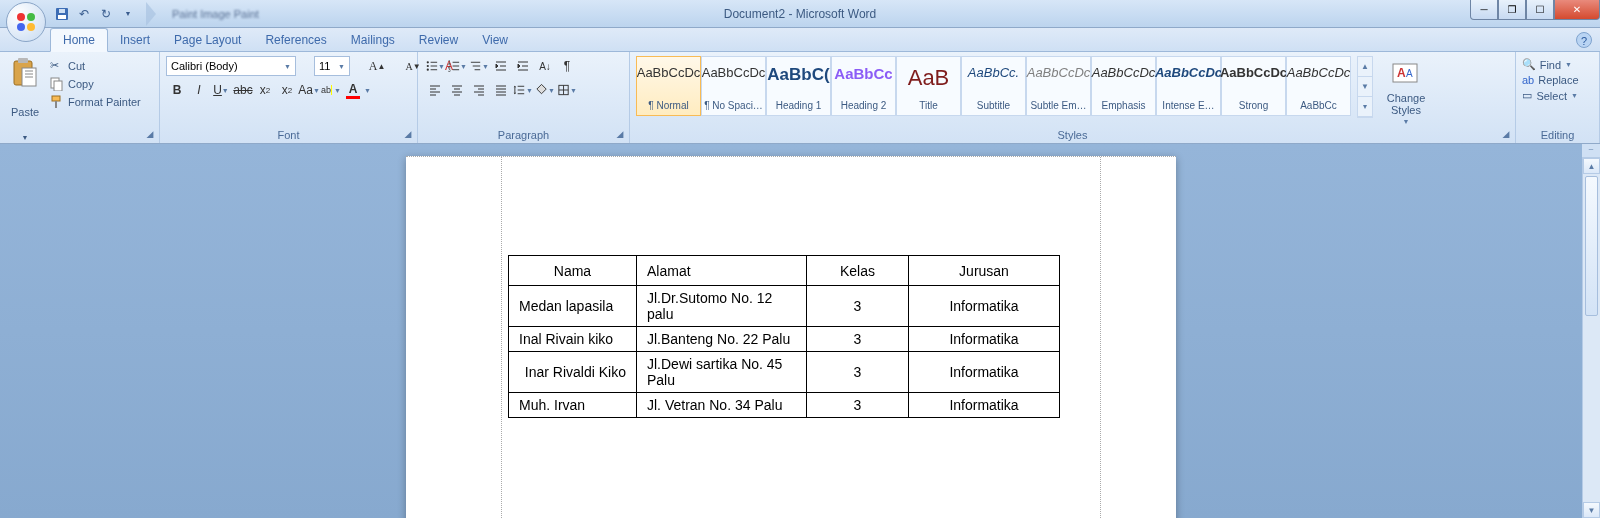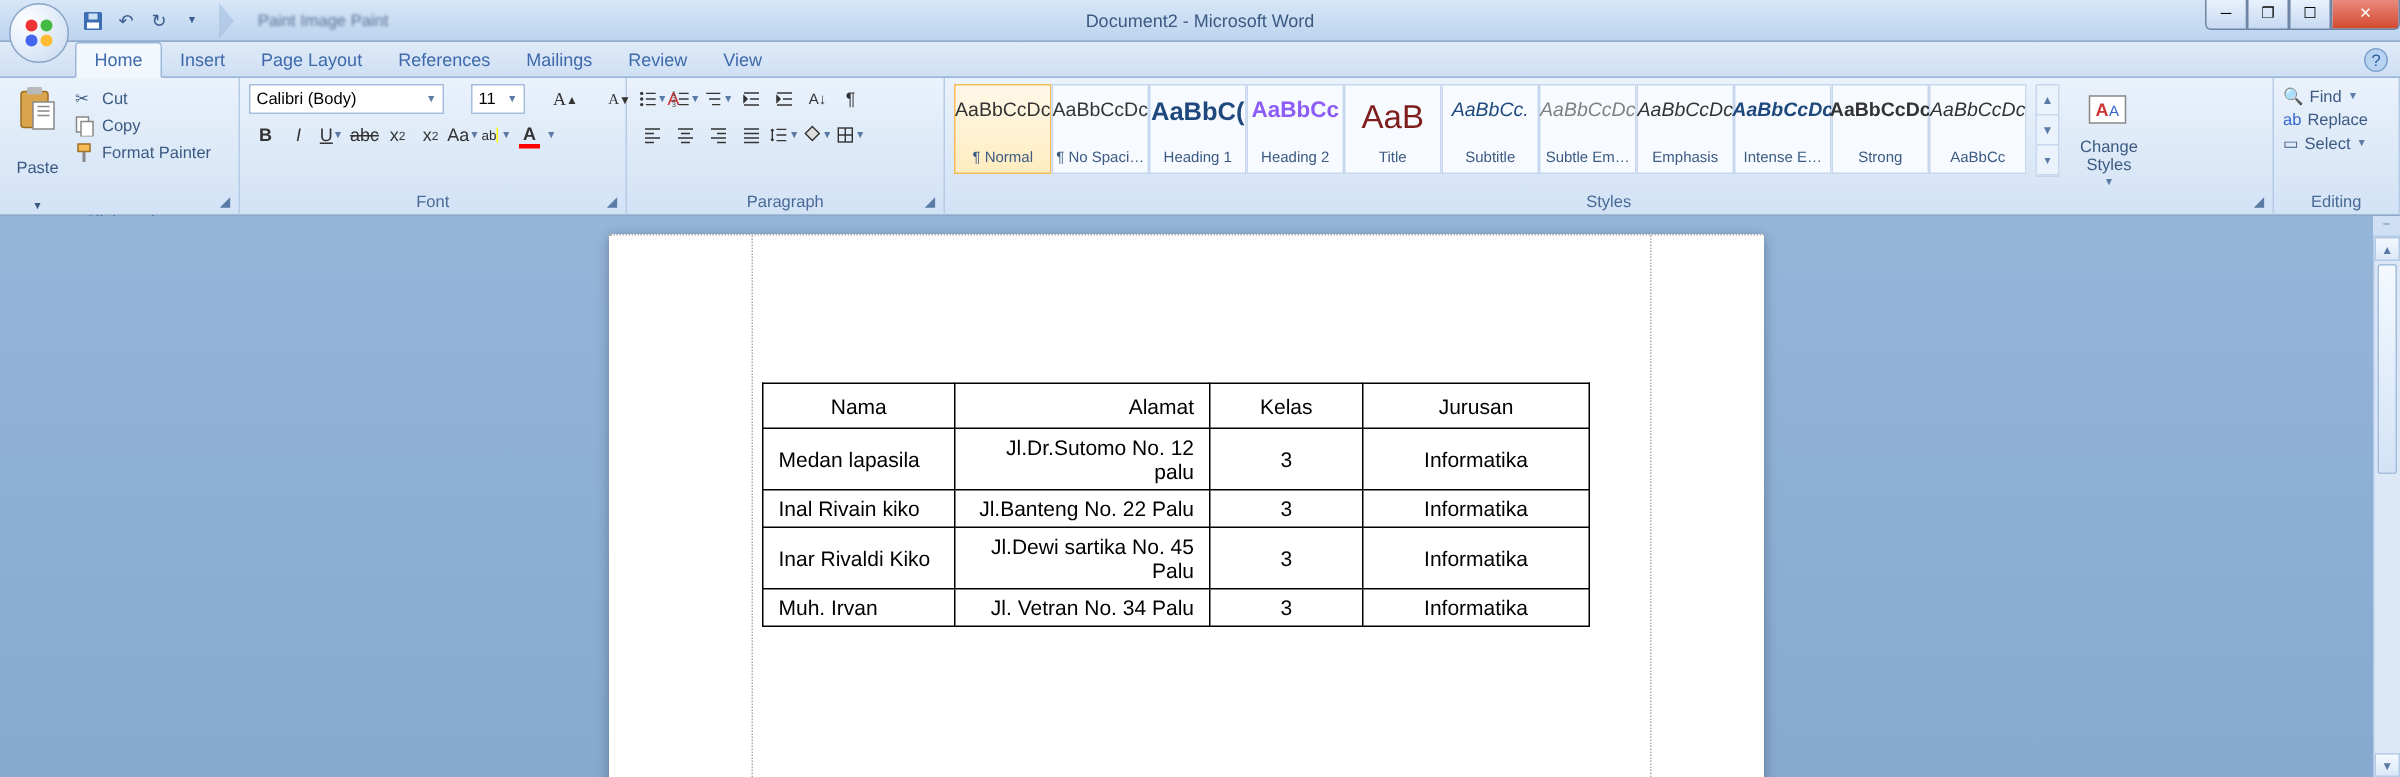--- a/index.html
+++ b/index.html
@@ -76,21 +76,21 @@
 .doc-area{position:absolute;top:144px;left:0;right:18px;bottom:0;background:linear-gradient(#95b5d9,#87a9cf);display:flex;justify-content:center;overflow:hidden;padding-top:12px;}
 .page{width:770px;background:#fff;box-shadow:0 2px 8px rgba(0,0,0,.3);position:relative;min-height:600px;border-top:1px dotted #aaa;}
 .page::before,.page::after{content:"";position:absolute;top:0;bottom:0;border-left:1px dotted #aaa;}
 .page::before{left:95px;}
 .page::after{right:75px;}
 .tbl{position:absolute;top:98px;left:102px;border-collapse:collapse;font-family:Calibri,sans-serif;}
 .tbl th,.tbl td{border:1px solid #000;padding:4px 10px;font-size:14px;}
 .tbl th{font-weight:normal;height:30px;text-align:center;}
 .tbl td{height:24px;}
 .tbl .c-n{width:128px;}
-.tbl .c-a{width:170px;text-align:right;}
+.tbl .c-a{width:170px;text-align:left;}
 .tbl .c-k{width:102px;text-align:center;}
 .tbl .c-j{width:151px;text-align:center;}
 
 
 .vscroll{position:absolute;right:0;top:144px;bottom:0;width:18px;background:#dce8f6;border-left:1px solid #b5cbe6;}
 .vscroll .btn{height:16px;background:linear-gradient(#f4f9fe,#dbe8f8);border:1px solid #b5cbe6;display:flex;align-items:center;justify-content:center;font-size:8px;color:#5a7ba6;}
 .vscroll .thumb{position:absolute;top:18px;left:2px;right:2px;height:140px;background:linear-gradient(#f4f9fe,#d3e3f6);border:1px solid #a6bedd;border-radius:2px;}
 .vscroll .splitter{position:absolute;top:0;right:0;width:18px;height:14px;background:#cfe0f4;border-bottom:1px solid #b5cbe6;font-size:8px;text-align:center;color:#5a7ba6;}
 
 svg{display:block;}
@@ -437,21 +437,21 @@
             <td class="c-k">3</td>
             <td class="c-j">Informatika</td>
           </tr>
           <tr>
             <td class="c-n" style="text-align: left; margin-top: 20px;">Inal Rivain kiko</td>
             <td class="c-a">Jl.Banteng No. 22 Palu</td>
             <td class="c-k">3</td>
             <td class="c-j">Informatika</td>
           </tr>
           <tr>
-            <td class="c-n" style="text-align: left;">Inar Rivaldi Kiko</td>
+            <td class="c-n" style="text-align: right;">Inar Rivaldi Kiko</td>
             <td class="c-a">Jl.Dewi sartika No. 45 Palu</td>
             <td class="c-k">3</td>
             <td class="c-j">Informatika</td>
           </tr>
           <tr>
             <td class="c-n" style="text-align: left;">Muh. Irvan</td>
             <td class="c-a">Jl. Vetran  No. 34 Palu</td>
             <td class="c-k">3</td>
             <td class="c-j">Informatika</td>
           </tr>

